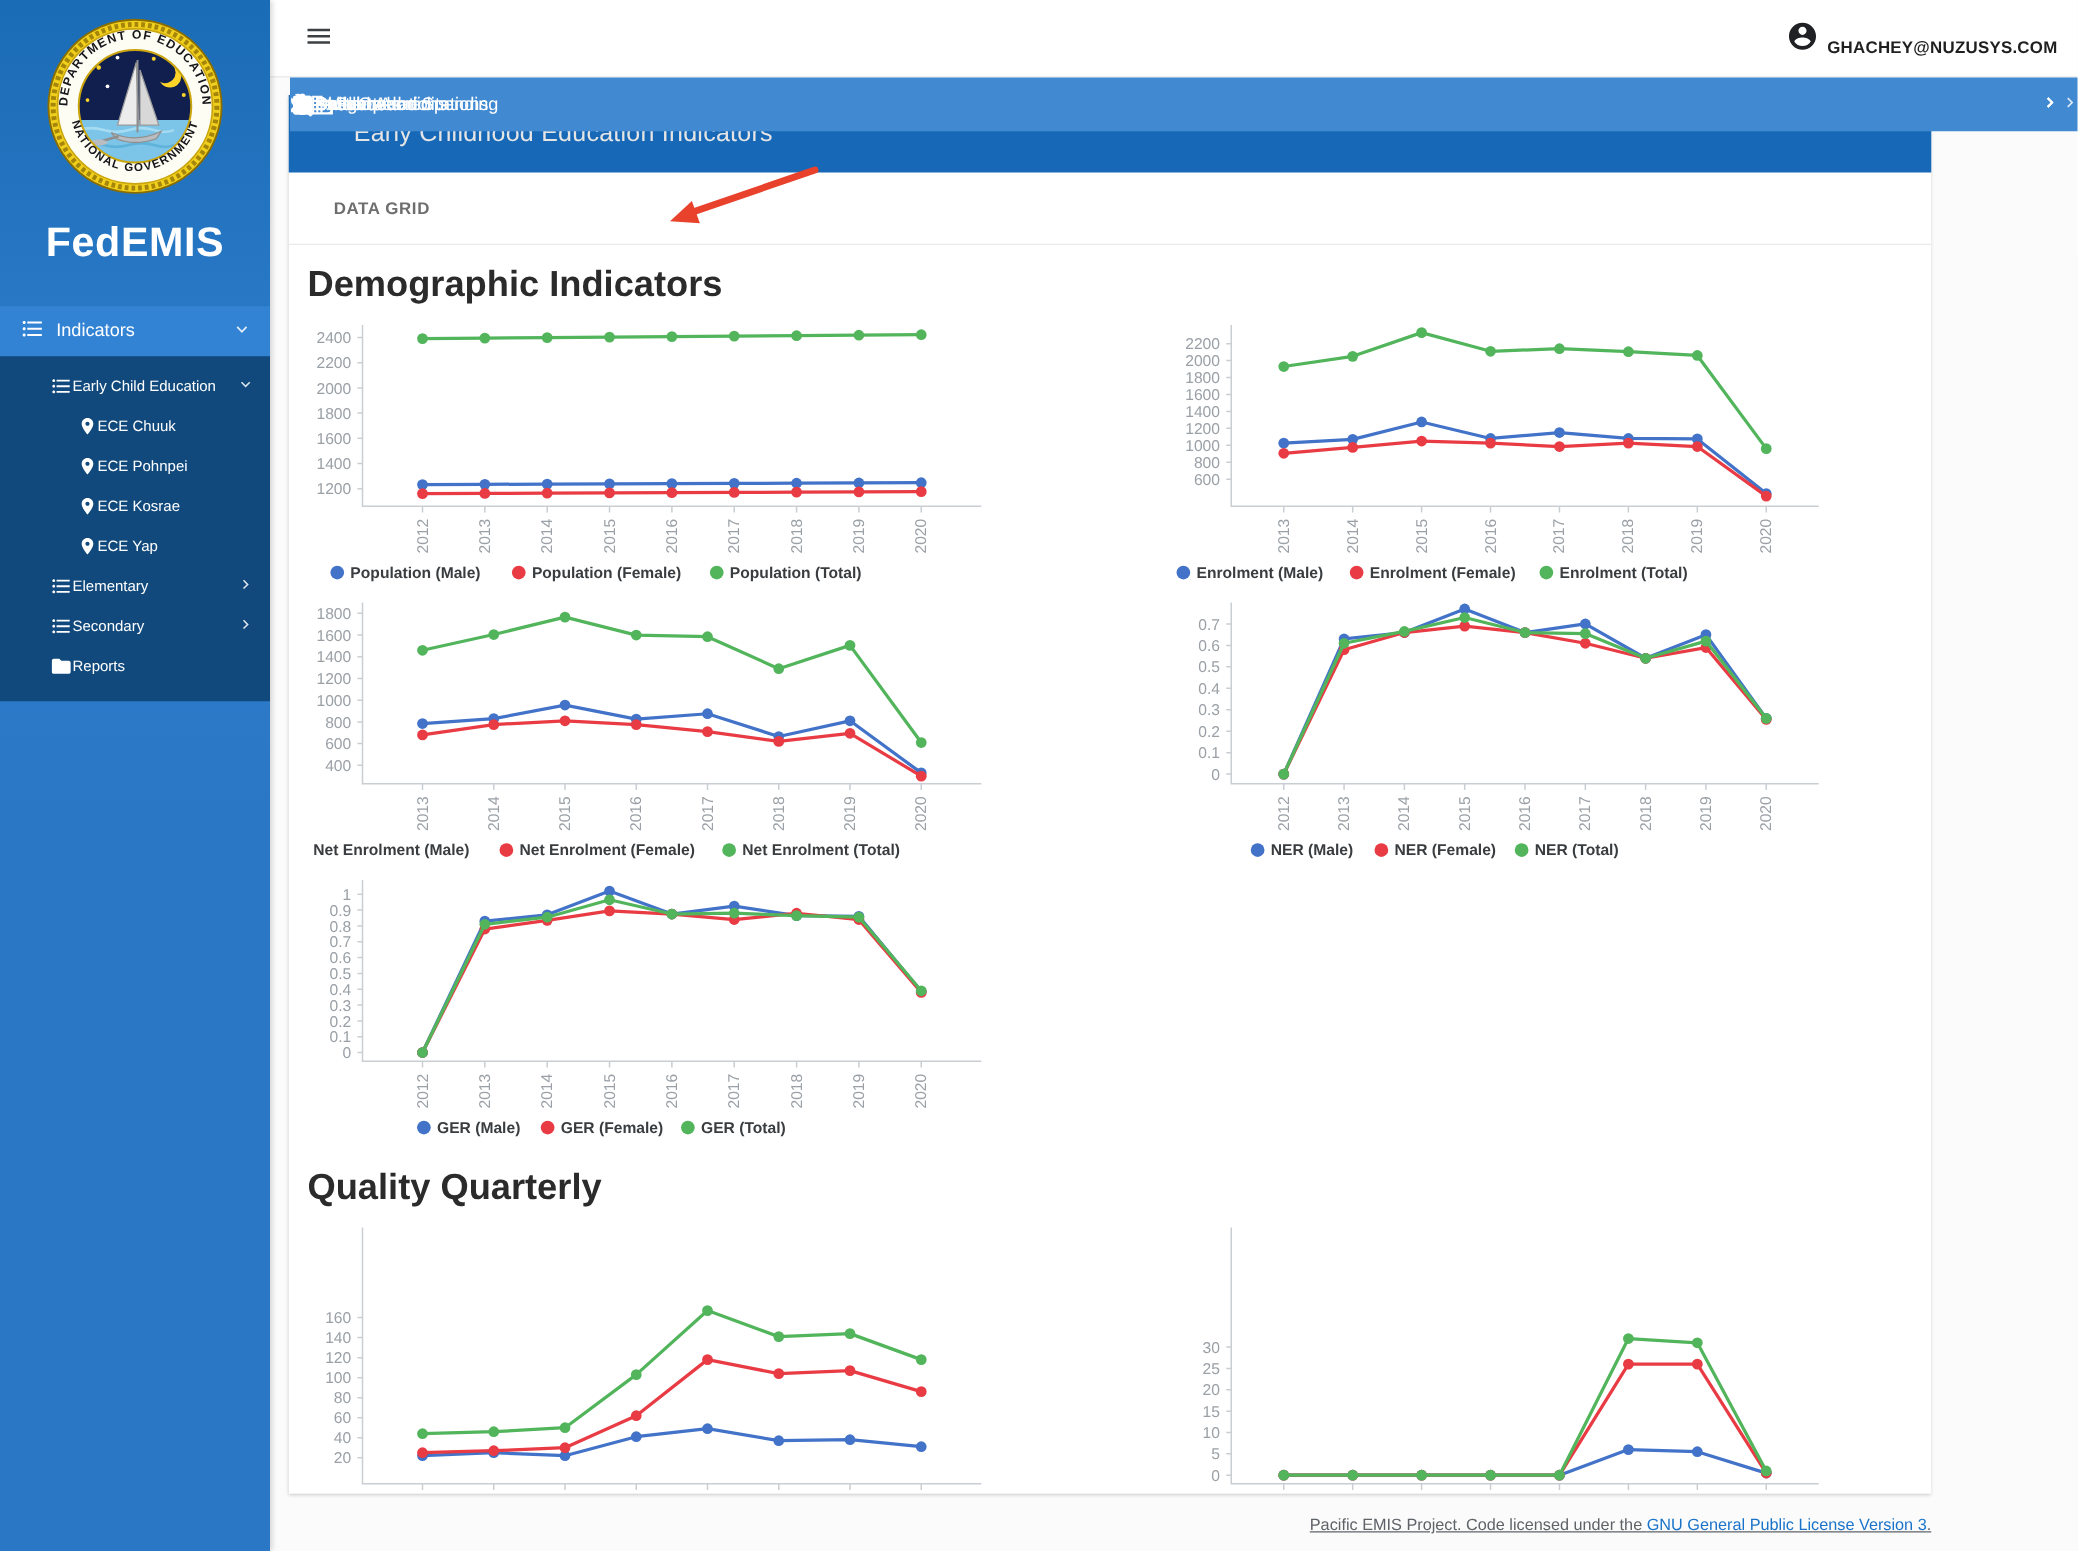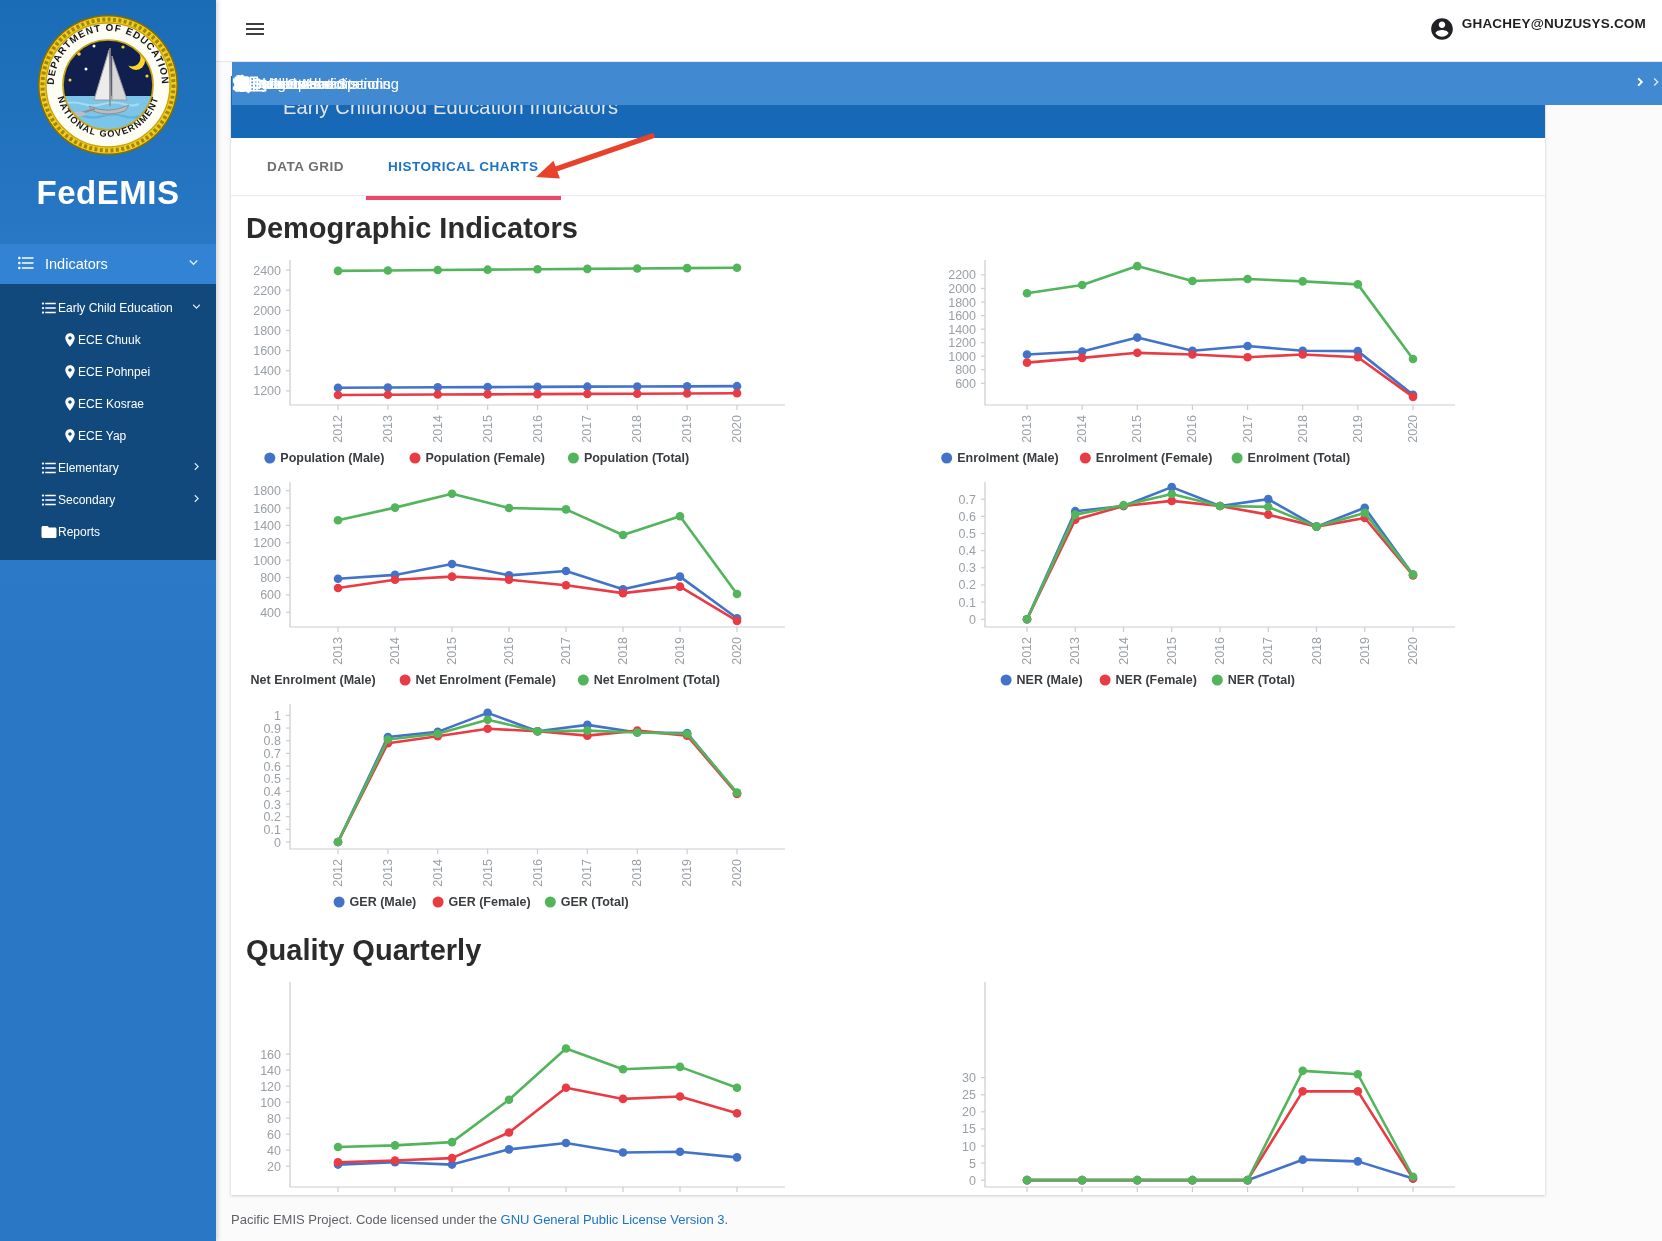--- a/index.html
+++ b/index.html
@@ -29,43 +29,43 @@
   .sub-row{ height:32px; display:flex; align-items:center; padding:0 12px 0 40px; font-size:12px; cursor:pointer; }
   .sub-row.l3{ padding-left:62px;justify-content:center; }
   .sub-row .lbl{ flex:1 1 auto; }
 
   
   .topbar{
     position:absolute; left:216px; top:0; width:1446px; height:62px; background:#fff;
     border-bottom:1px solid #e7e7e7; display:flex; align-items:center; z-index:5;
   }
   .hamburger{ margin-left:26px; background:none; border:none; cursor:pointer; width:26px; height:26px; display:flex; align-items:center; justify-content:center; }
-  .userchip{ margin-left:auto; margin-right:16px; display:flex; align-items:flex-start; gap:7px; cursor:pointer;
+  .userchip{ margin-left:auto; margin-right:16px; display:flex; align-items:flex-end; gap:7px; cursor:pointer;
     font-size:13.5px; font-weight:700; color:#1f1f1f; letter-spacing:.2px; }
 
   
   .main{ position:absolute; left:216px; top:62px; width:1446px; }
   .card{ margin:14px 0 0 15px; width:1314px; background:#fff;
     box-shadow:0 1px 3px rgba(0,0,0,.18), 0 0 1px rgba(0,0,0,.08); }
   .card-header{ height:62px; background:#1768b6; display:flex; align-items:center;
     padding-left:52px; color:#e5e5e5; font-size:20px; font-weight:500; letter-spacing:.2px; }
   .tabs{ display:flex; align-items:stretch; padding-left:14px; height:58px; border-bottom:1px solid #eaeaea; }
   .tab{ padding:0 22px; display:flex; align-items:center; font-size:13.5px; font-weight:700;
     letter-spacing:.5px; color:#6e6e6e; cursor:pointer; position:relative; }
   .tab.active{ color:#1a73c9; }
   .tab.active::after{ content:""; position:absolute; left:0; right:0; bottom:-5px; height:4px; background:#ef4566; }
 
   .charts{ padding-left:15px; }
   .section-h{ padding:14px 0 6px; font-size:29px; line-height:36px; font-weight:700; color:#2b2b2b; }
   .chart-grid{ display:grid; grid-template-columns:556px 540px; column-gap:119px; }
   .chart-box{ height:222px; overflow:hidden; }
   .chart-box.quality{ height:221px; }
 
-  .footer{ width:1314px; margin-left:15px; text-align:left; padding:17px 0 0;
-    font-size:13px; color:#5f6368; }
+  .footer{ width:1314px; margin-left:15px; text-align:right; padding:17px 0 0;
+    font-size:13px; color:#5f6368;text-decoration:underline; }
   .footer a{ color:#1a73c9; text-decoration:none; cursor:pointer; }
 
   .arrow-overlay{ position:absolute; left:0; top:0; width:1662px; height:1241px;
     z-index:9; pointer-events:none; }
 </style>
 </head>
 <body>
 
 <aside class="sidebar">
   <div class="logo-wrap">
@@ -278,21 +278,20 @@
   </div>
 </header>
 
 <main class="main">
   <div class="card">
     <div class="card-header">
       <span>Early Childhood Education Indicators</span>
     </div>
     <div class="tabs" id="tabs">
         <div class="tab">DATA GRID</div>
-        <div class="tab active">HISTORICAL CHARTS</div>
       </div>
 
     <div class="charts">
       <h2 class="section-h">Demographic Indicators</h2>
       <div class="chart-grid">
         <div class="chart-box"><svg width="556" height="230">
               <path d="M44 8 V153 H539" stroke="#c9ced3" stroke-width="1.2" fill="none"></path>
               <line x1="40" y1="138.90277777777777" x2="44" y2="138.90277777777777" stroke="#c9ced3" stroke-width="1.2"></line>
               <text x="35" y="143.40277777777777" text-anchor="end" font-size="12.5" fill="#9aa0a6">1200</text>
               <line x1="40" y1="118.76388888888889" x2="44" y2="118.76388888888889" stroke="#c9ced3" stroke-width="1.2"></line>

